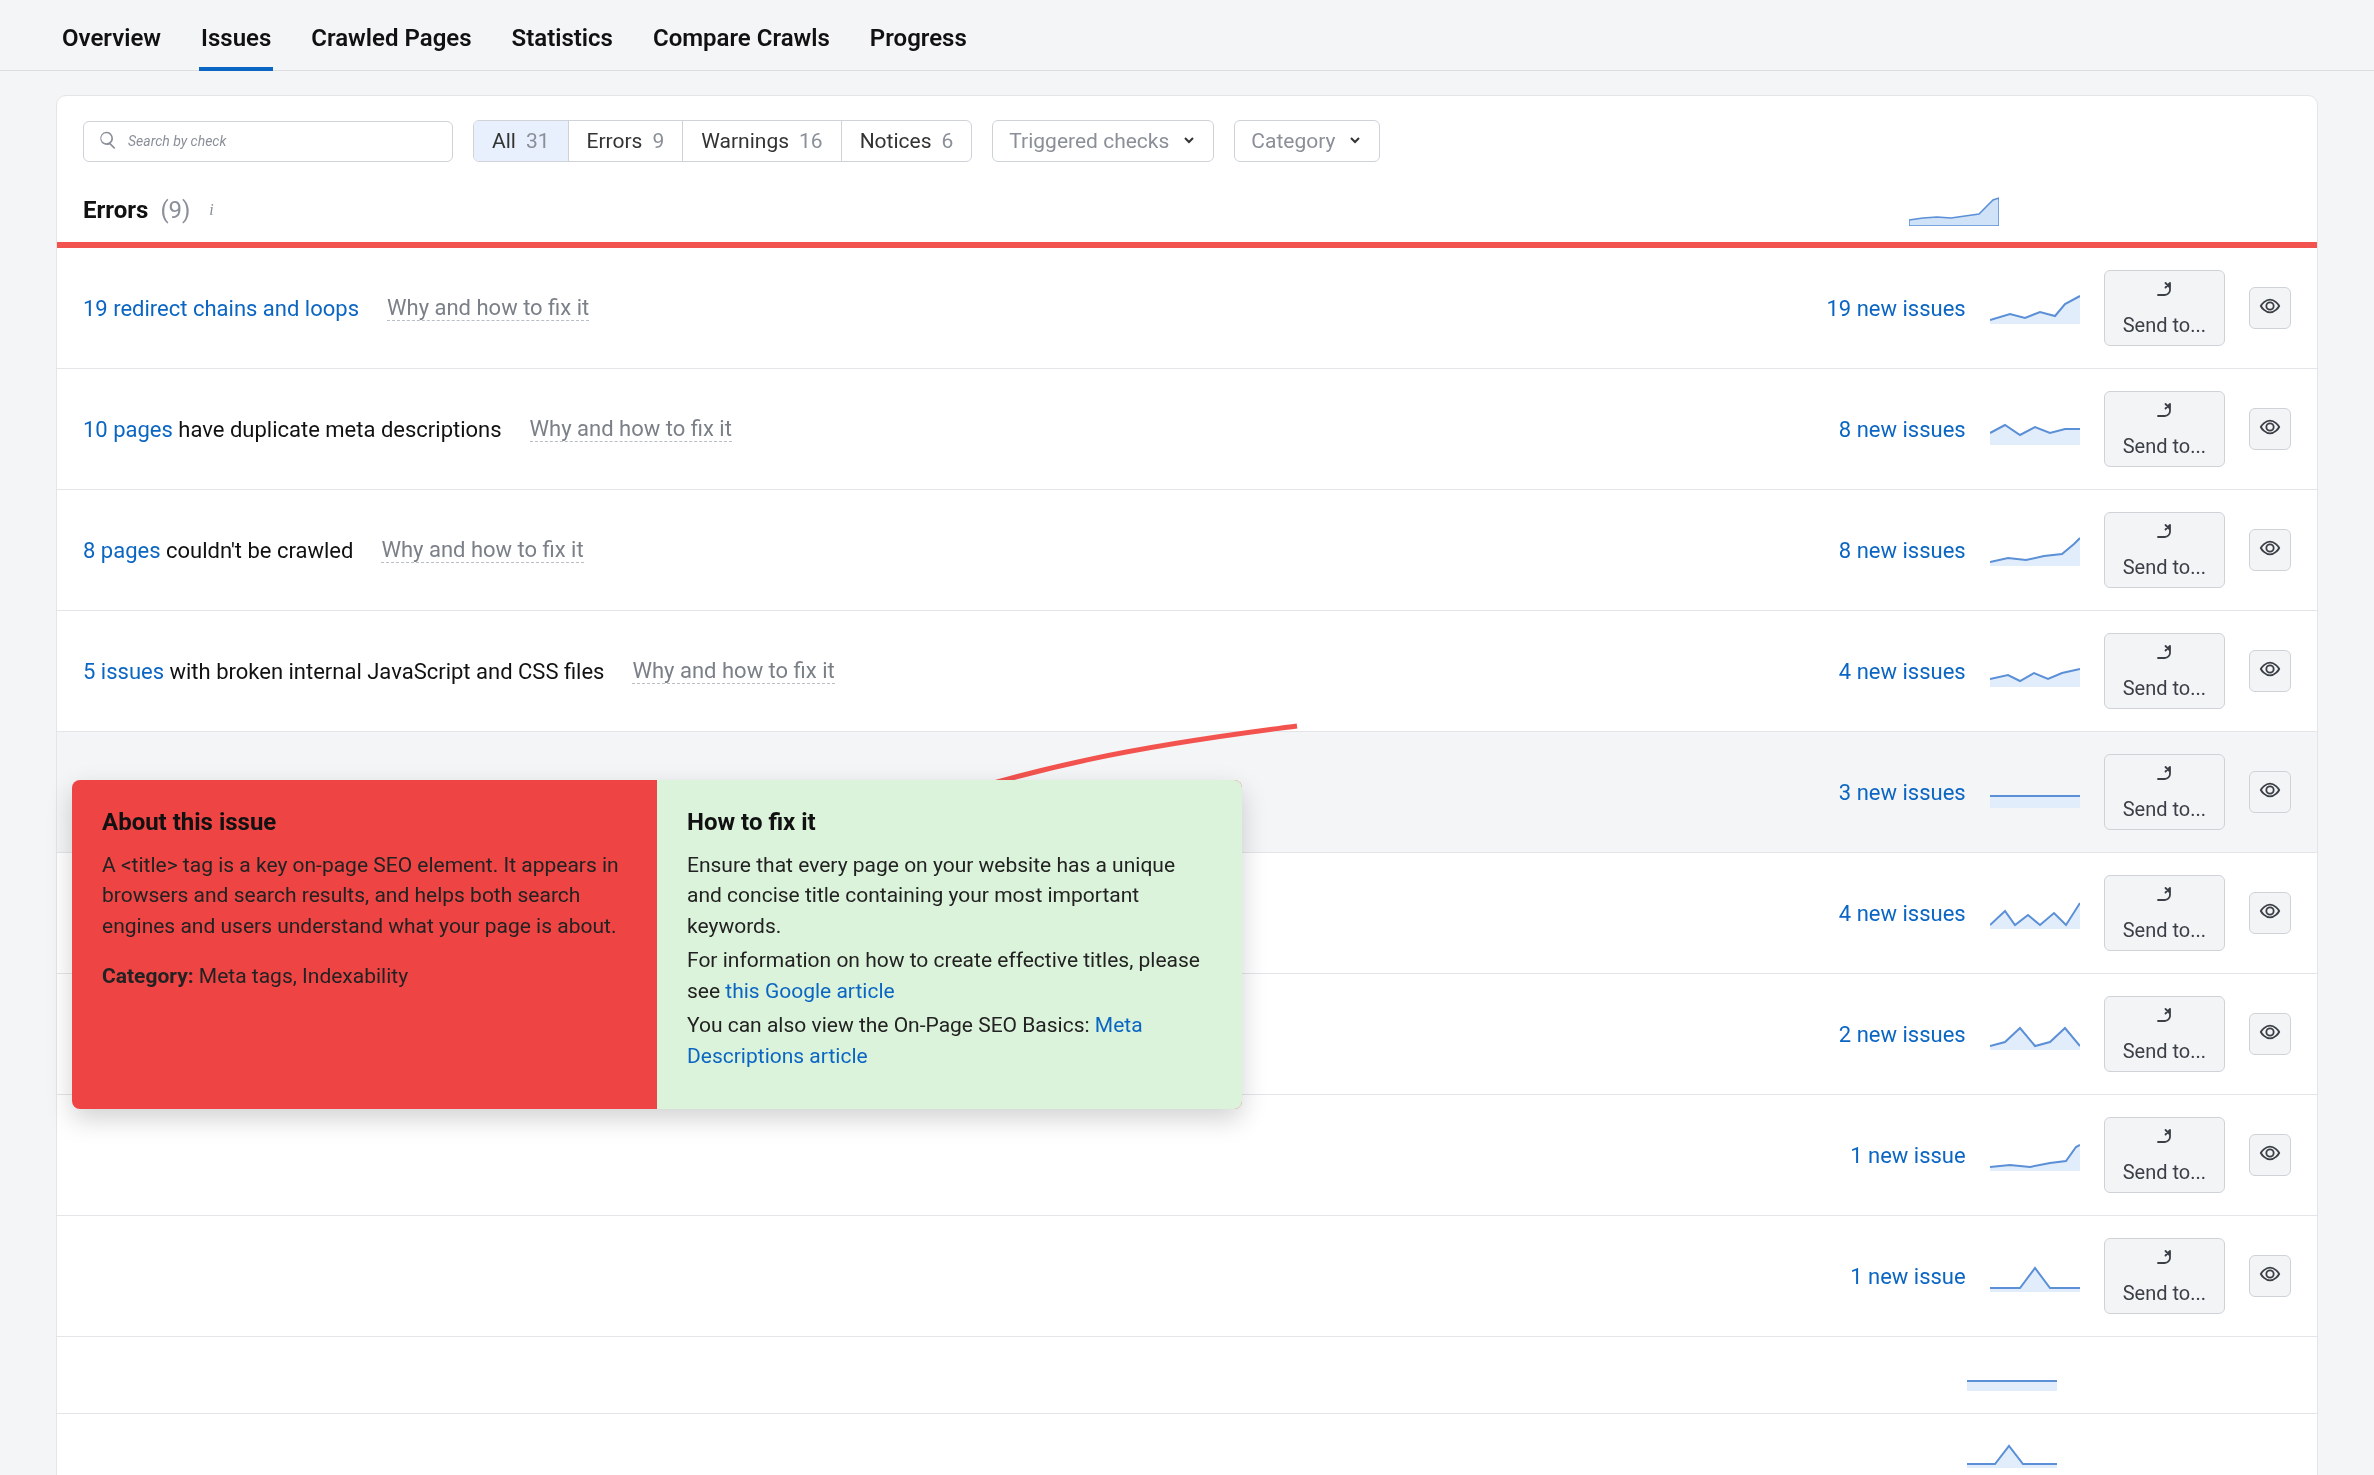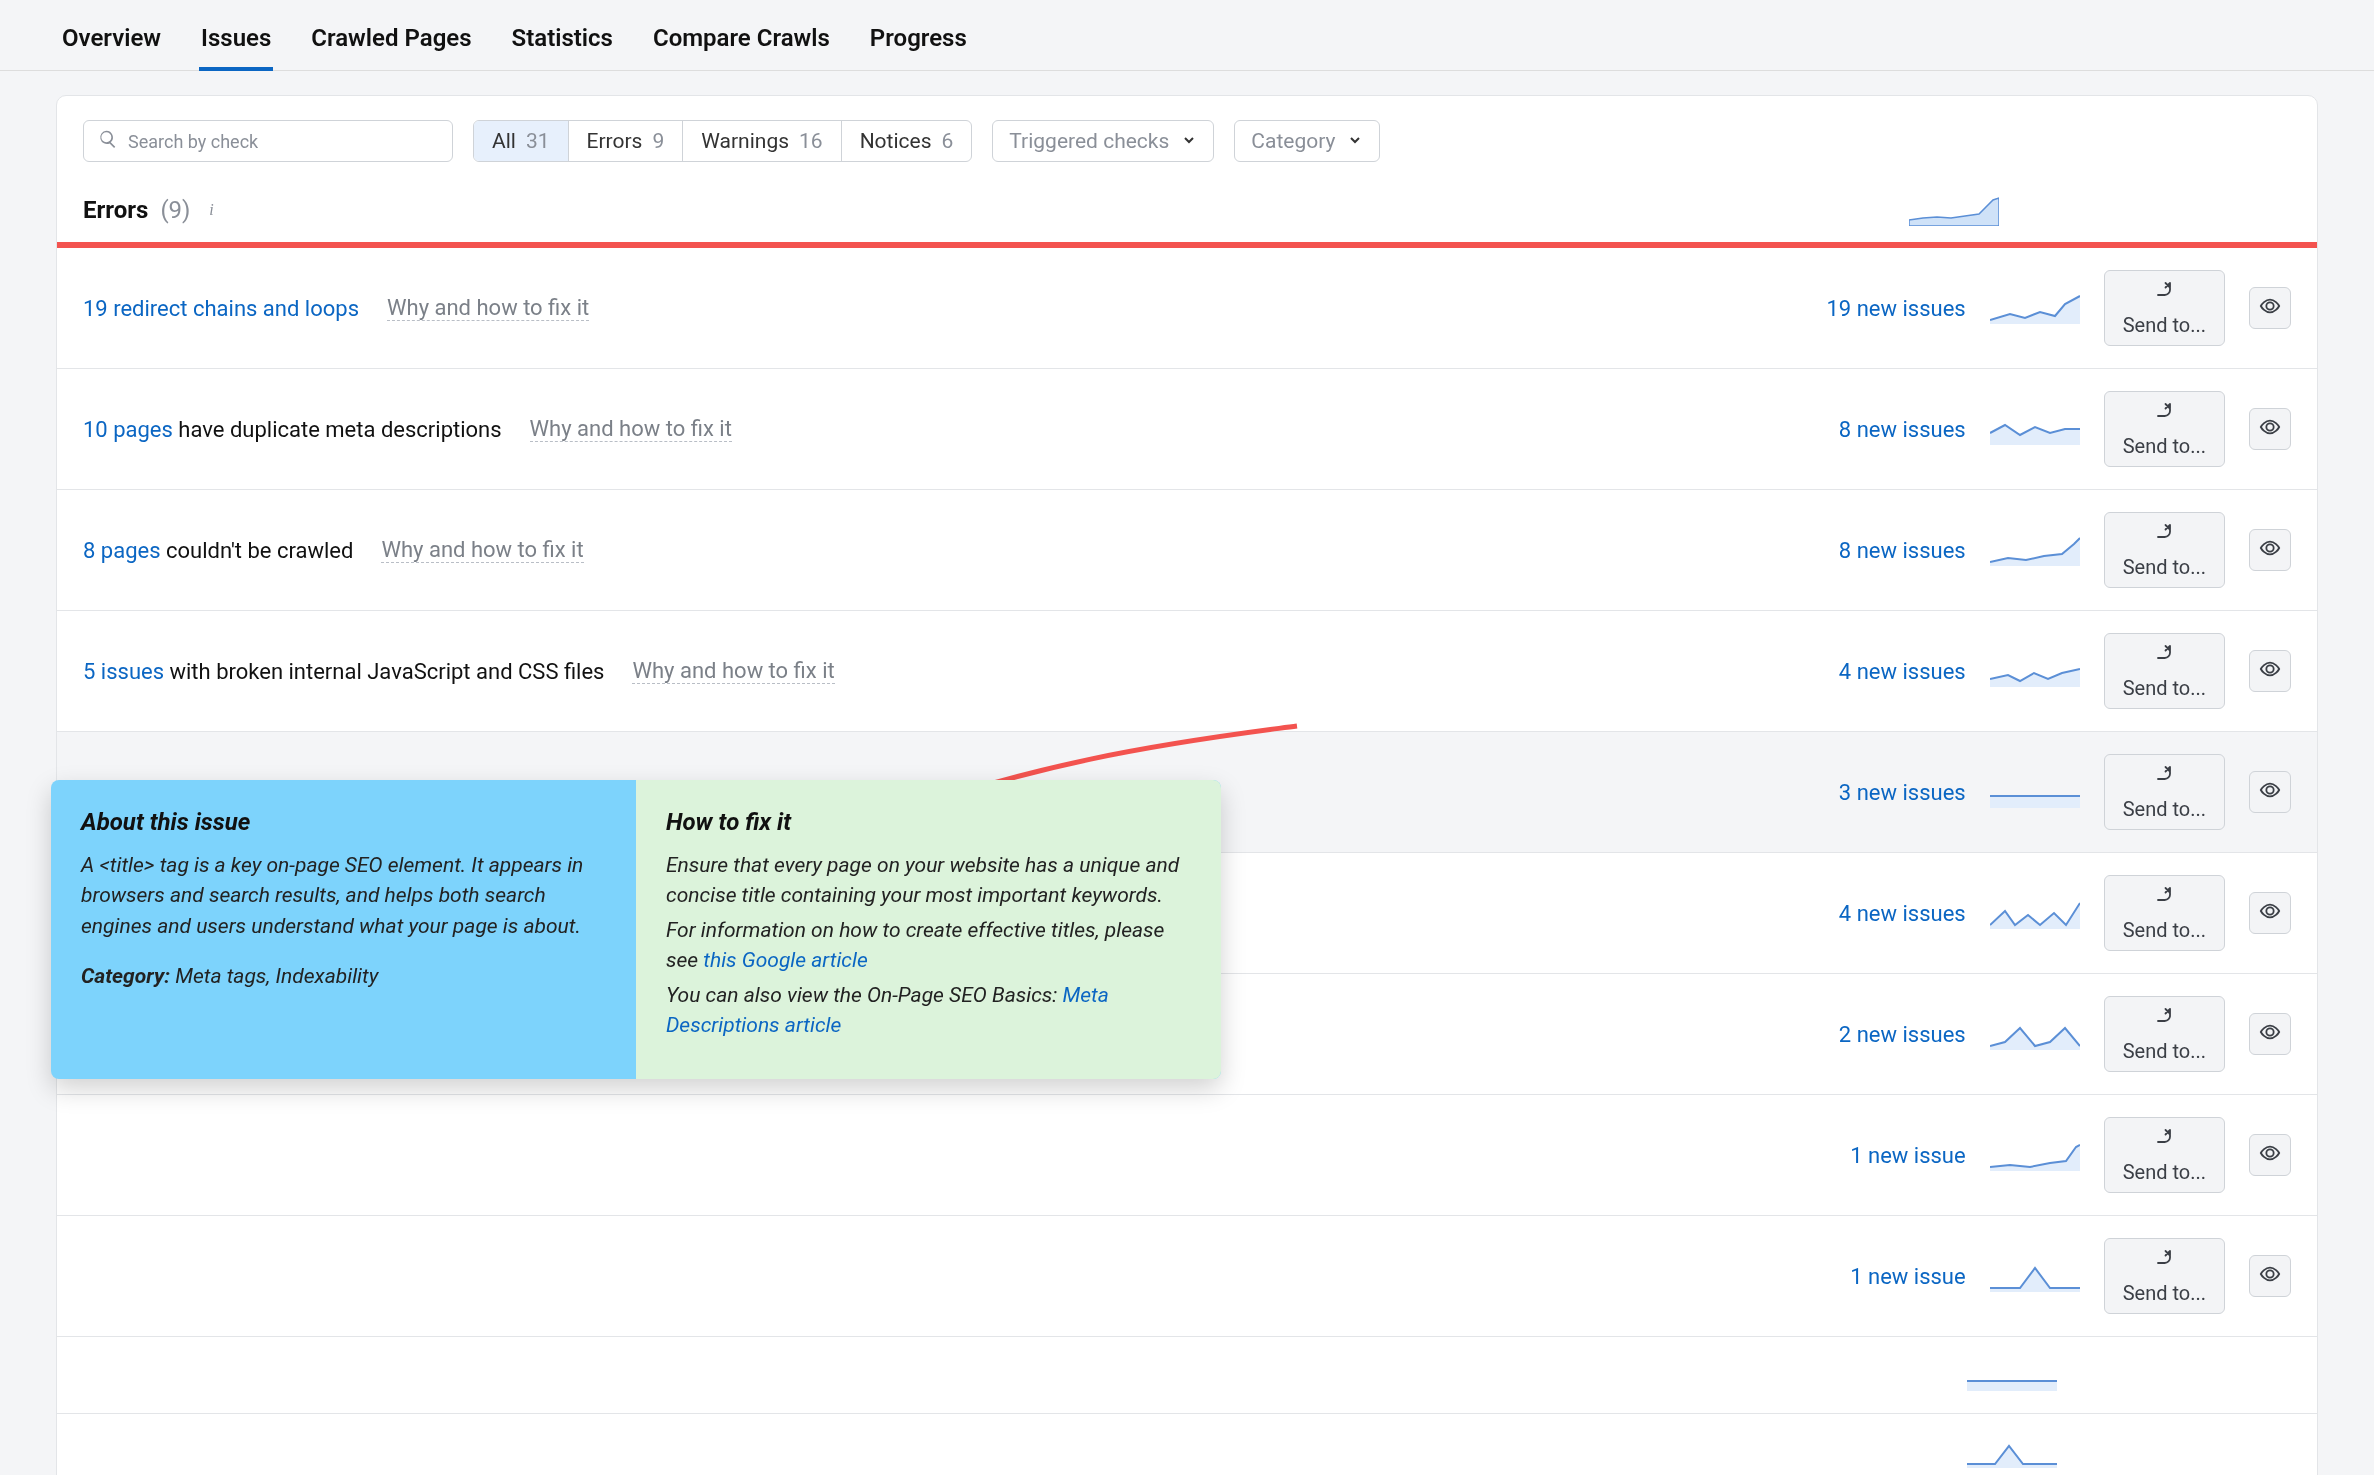--- a/index.html
+++ b/index.html
@@ -3,21 +3,21 @@
 <meta charset="utf-8">
 <style>
   * { box-sizing: border-box; margin: 0; padding: 0; }
   body { font-family: -apple-system, BlinkMacSystemFont, "Segoe UI", Roboto, Helvetica, Arial, sans-serif; background: #f4f5f7; color: #111; }
   .page { padding: 0 0 40px 0; }
   .tabs { display: flex; gap: 36px; padding: 0 60px; border-bottom: 1px solid #ddd; }
   .tab { padding: 24px 2px 18px; font-size: 24px; font-weight: 600; color: #111; cursor: pointer; position: relative; }
   .tab.active::after { content:""; position:absolute; left:0; right:0; bottom:-1px; height:4px; background:#0b66c3; }
   .panel { margin: 24px 56px 0; background:#fff; border:1px solid #e3e5e8; border-radius:10px; padding:0; position:relative; }
   .toolbar { display:flex; align-items:center; gap:20px; padding:24px 26px 10px; }
-  .search { display:flex; align-items:center; gap:10px; border:1px solid #cfd3d8; border-radius:6px; padding:8px 14px; width:370px; color:#8a8f98; font-size:18px; }
+  .search { display:flex; align-items:center; gap:10px; border:1px solid #cfd3d8; border-radius:6px; padding:8px 14px; width:370px; color:#8a8f98; font-size:14px;font-style:italic; }
   .search svg { width:20px; height:20px; fill:#8a8f98; }
   .seg { display:flex; border:1px solid #cfd3d8; border-radius:6px; overflow:hidden; }
   .seg-item { padding:8px 18px; font-size:21px; color:#333; border-right:1px solid #cfd3d8; cursor:pointer; display:flex; gap:10px; align-items:center; }
   .seg-item:last-child { border-right:none; }
   .seg-item .count { color:#8a8f98; }
   .seg-item.active { background:#e7f0fc; }
   .dd { display:flex; align-items:center; gap:12px; border:1px solid #cfd3d8; border-radius:6px; padding:8px 16px; font-size:21px; color:#8a8f98; cursor:pointer; }
   .dd svg { width:16px; height:16px; }
   .section-title { display:flex; align-items:center; gap:12px; padding:22px 26px 10px; font-size:24px; }
   .section-title b { font-weight:700; }
@@ -32,21 +32,21 @@
   .row .main .why { color:#7b8088; border-bottom:1px dashed #b9bec6; cursor:pointer; }
   .row .right { display:flex; align-items:center; gap:24px; }
   .row .new { color:#0b66c3; font-size:22px; white-space:nowrap; cursor:pointer; }
   .spark { width:90px; height:32px; }
   .btn { display:flex; align-items:center; gap:10px; border:1px solid #cfd3d8; background:#f3f4f6; border-radius:6px; padding:8px 18px; font-size:20px; color:#3b3f46; cursor:pointer;flex-direction:column; }
   .btn svg { width:18px;height:18px; }
   .eye { width:42px;height:42px; border:1px solid #cfd3d8; background:#f3f4f6; border-radius:6px; display:flex; align-items:center; justify-content:center; cursor:pointer; }
   .eye svg { width:22px;height:22px; }
   .row.hl { background:#f4f5f7; }
   .arrow-annot { position:absolute; pointer-events:none; }
-  .popover { position:absolute; top:780px; left:51px; display:flex; width:1170px; box-shadow:0 10px 26px rgba(0,0,0,.18); border-radius:8px; overflow:hidden; background:#7dd3fc;font-style:italic; }
+  .popover { position:absolute; top:780px; left:72px; display:flex; width:1170px; box-shadow:0 10px 26px rgba(0,0,0,.18); border-radius:8px; overflow:hidden; background:#ef4444; }
   .pop-left { width:50%; padding:28px 30px 34px; }
   .pop-right { width:50%; padding:28px 30px 34px; background:#dcf3db; }
   .pop-left h3, .pop-right h3 { font-size:24px; font-weight:700; margin-bottom:14px; }
   .pop-left p, .pop-right p { font-size:21px; line-height:1.45; color:#222; margin-bottom:4px; }
   .pop-right a { color:#0b66c3; text-decoration:none; }
   .pop-left .cat { margin-top:20px; font-size:21px; }
   .pop-left .cat b { font-weight:700; }
 </style>
 </head>
 <body>

